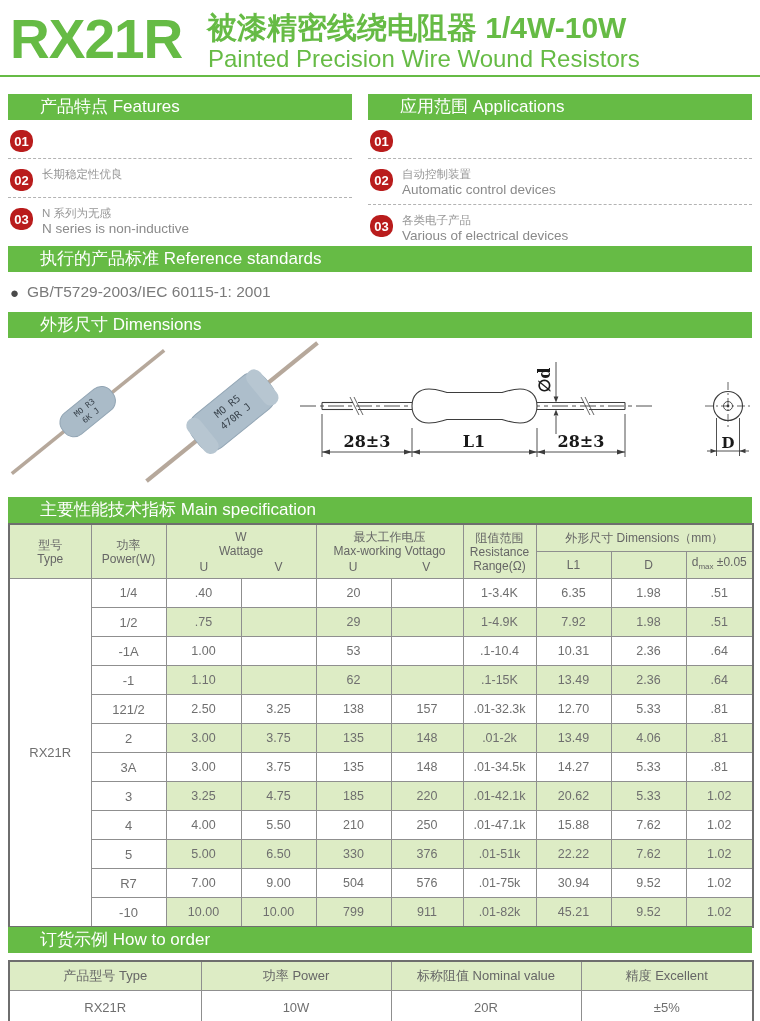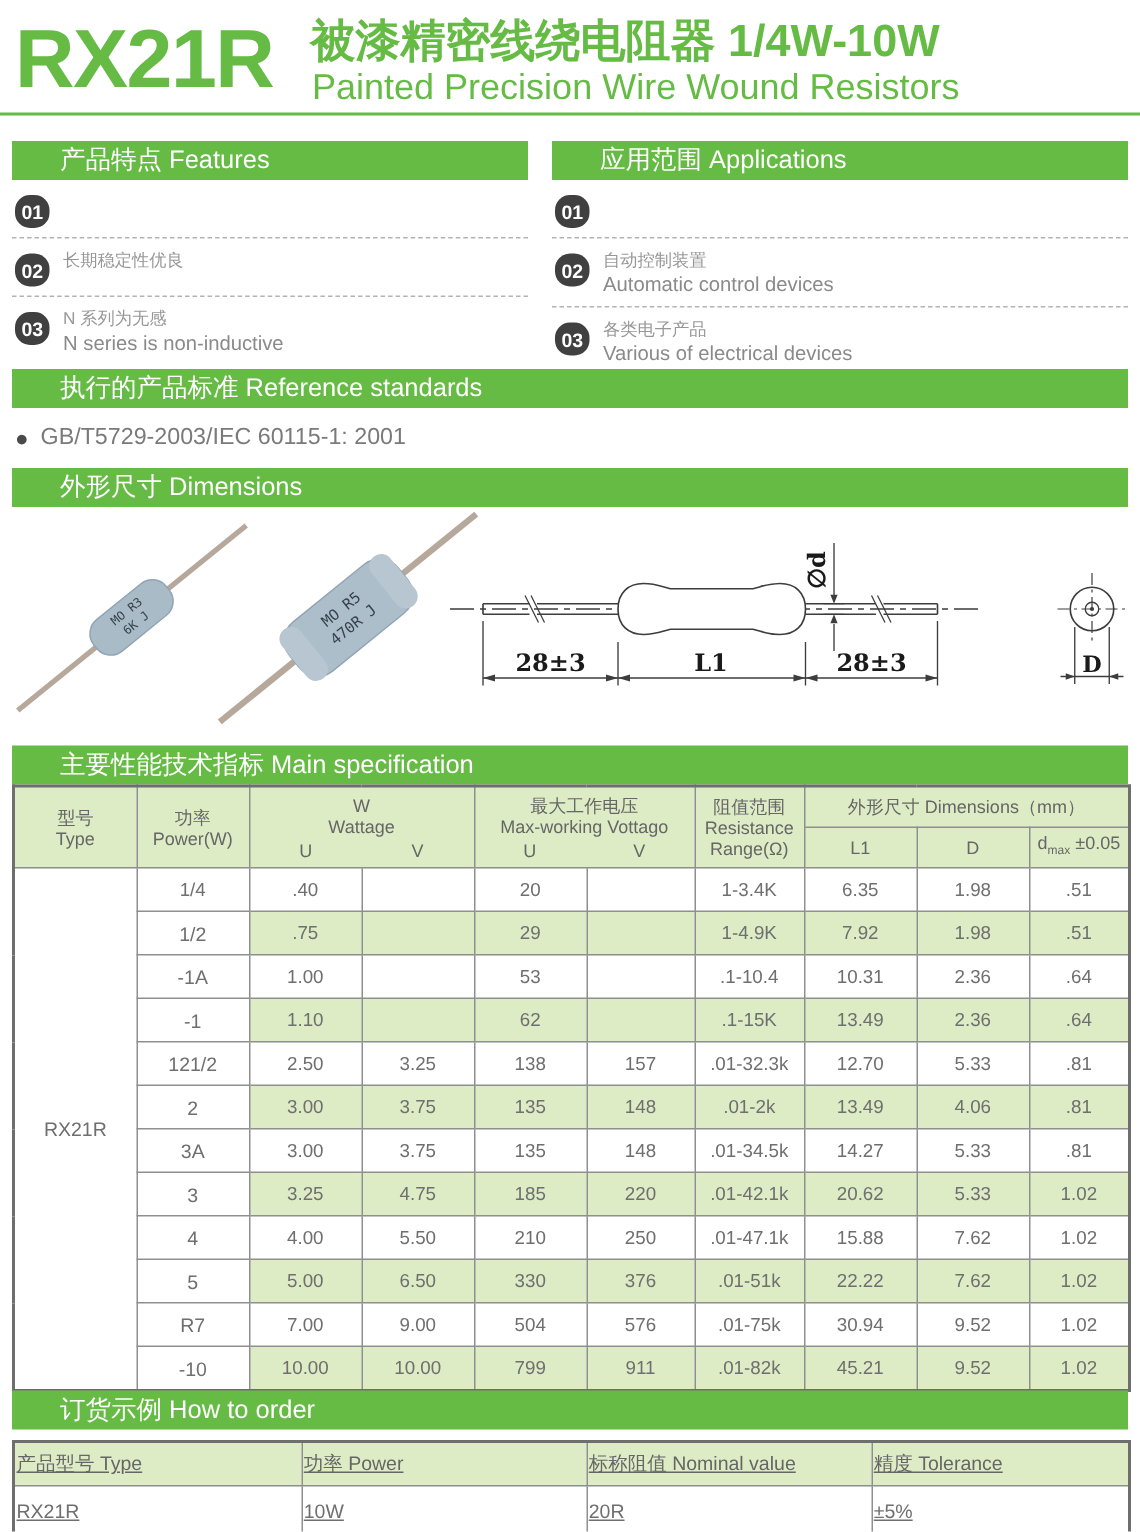--- a/index.html
+++ b/index.html
@@ -25,21 +25,21 @@
   
   .gbar{background:var(--green);color:#fff;font-size:17px;height:26px;line-height:26px;padding-left:32px;box-sizing:border-box;}
 
   
   .col{top:94px;}
   .col .gbar{width:100%;}
   .fcol{left:8px;width:344px;}
   .acol{left:368px;width:384px;}
   .item{display:flex;align-items:flex-start;padding:7px 0 6px 2px;border-bottom:1px dashed #b3b3b3;}
   .item:last-child{border-bottom:none;}
-  .badge{width:23px;height:22px;background:#404040;color:#fff;font-size:13px;font-weight:bold;
+  .badge{width:23px;height:22px;background:#b91c1c;color:#fff;font-size:13px;font-weight:bold;
          display:flex;align-items:center;justify-content:center;margin-right:9px;margin-top:3px;flex:0 0 auto;border-radius:10px;}
   .it-cn{font-size:11.5px;color:#979797;line-height:14px;margin-top:1px;}
   .it-en{font-size:13.5px;color:#8a8a8a;line-height:17px;}
 
   
   .bar-standards{left:8px;right:8px;top:246px;}
   .std-line{left:10px;top:283px;display:flex;align-items:center;font-size:15.5px;color:#7a7a7a;}
   .bullet{color:#4a4a4a;font-size:15px;margin-right:8px;}
 
   .bar-dims{left:8px;right:8px;top:312px;}
@@ -60,21 +60,21 @@
   .uv{display:flex;justify-content:space-around;margin-top:2px;}
   .uv i{font-style:normal;}
   .th-stack{padding:2px 0;}
   sub.mx{font-size:8px;}
 
   .bar-order{left:8px;right:8px;top:927px;}
 
   
   .order-table{left:8px;top:960px;width:744px;border-collapse:collapse;table-layout:fixed;
                font-size:13px;color:var(--txt);border:2px solid #6e6e6e;}
-  .order-table th,.order-table td{border:1px solid var(--bdr);text-align:left;text-decoration:underline;}
+  .order-table th,.order-table td{border:1px solid var(--bdr);text-align:center;}
   .order-table th{background:var(--lgreen);font-weight:normal;height:26px;color:#666;}
   .order-table td{height:31px;background:#fff;}
 
   svg text{font-family:"DejaVu Serif","Liberation Serif",serif;}
   svg .mono{font-family:"DejaVu Sans Mono",monospace;}
 </style>
 </head>
 <body>
 
 <div class="abs logo">RX21R</div>
@@ -419,21 +419,21 @@
     <col style="width:192px">
       <col style="width:190px">
       <col style="width:190px">
       <col style="width:172px">
   </colgroup>
   <thead>
     <tr>
       <th>产品型号 Type</th>
       <th>功率 Power</th>
       <th>标称阻值 Nominal value</th>
-      <th>精度 Tolerance</th>
+      <th>精度 Excellent</th>
     </tr>
   </thead>
   <tbody>
     <tr>
       <td>RX21R</td>
       <td>10W</td>
       <td>20R</td>
       <td>±5%</td>
     </tr>
   </tbody>

